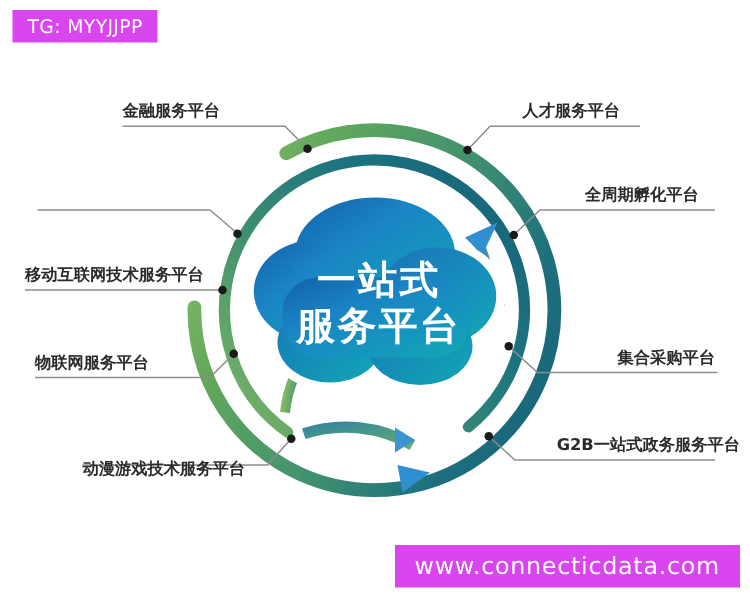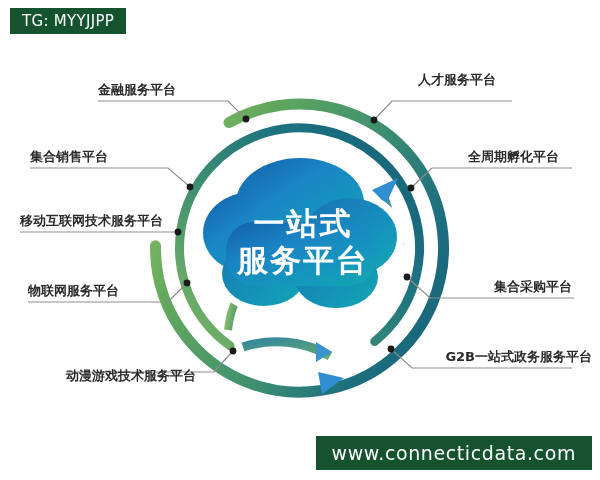--- a/index.html
+++ b/index.html
@@ -12,21 +12,21 @@
     width: 600px;
     height: 480px;
     background: #ffffff;
     overflow: hidden;
     font-family: "DejaVu Sans", "Liberation Sans", sans-serif;
   }
 
   
   .badge {
     position: absolute;
-    background: #14532d;
+    background: #d946ef;
     color: #ffffff;
     display: flex;
     align-items: center;
     justify-content: center;
     letter-spacing: 0.3px;
     white-space: nowrap;
   }
   #tg-badge {
     left: 10px;
     top: 8px;
@@ -194,29 +194,28 @@
       <path d="M 574 298 L 430 298 L 408 278"></path>
       <circle cx="407" cy="277" r="3.4" fill="#1a1a1a" stroke="none"></circle>
 
       <path d="M 572 368 L 412 368 L 392 350"></path>
       <circle cx="391" cy="349" r="3.4" fill="#1a1a1a" stroke="none"></circle>
     </g>
   </svg>
 
   <div class="label left" style="left:98px; top:82px; width:130px;">金融服务平台</div>
 
-  <div class="label left" style="left:30px; top:149px; width:138px;">集合销售平台</div>
 
   <div class="label left" style="left:20px; top:213px; width:156px;">移动互联网技术服务平台</div>
 
   <div class="label left" style="left:28px; top:283px; width:140px;">物联网服务平台</div>
 
   <div class="label left" style="left:66px; top:368px; width:148px;">动漫游戏技术服务平台</div>
 
-  <div class="label right" style="left:418px; top:72px; width:130px;">人才服务平台</div>
+  <div class="label right" style="left:418px; top:82px; width:130px;">人才服务平台</div>
 
   <div class="label right" style="left:468px; top:149px; width:150px;">全周期孵化平台</div>
 
   <div class="label right" style="left:494px; top:279px; width:150px;">集合采购平台</div>
 
   <div class="label right" style="left:412px; top:349px; width:180px;text-align:right;">G2B一站式政务服务平台</div>
 
   <div class="badge" id="tg-badge">TG: MYYJJPP</div>
 
   <div class="badge" id="watermark-badge">www.connecticdata.com</div>

